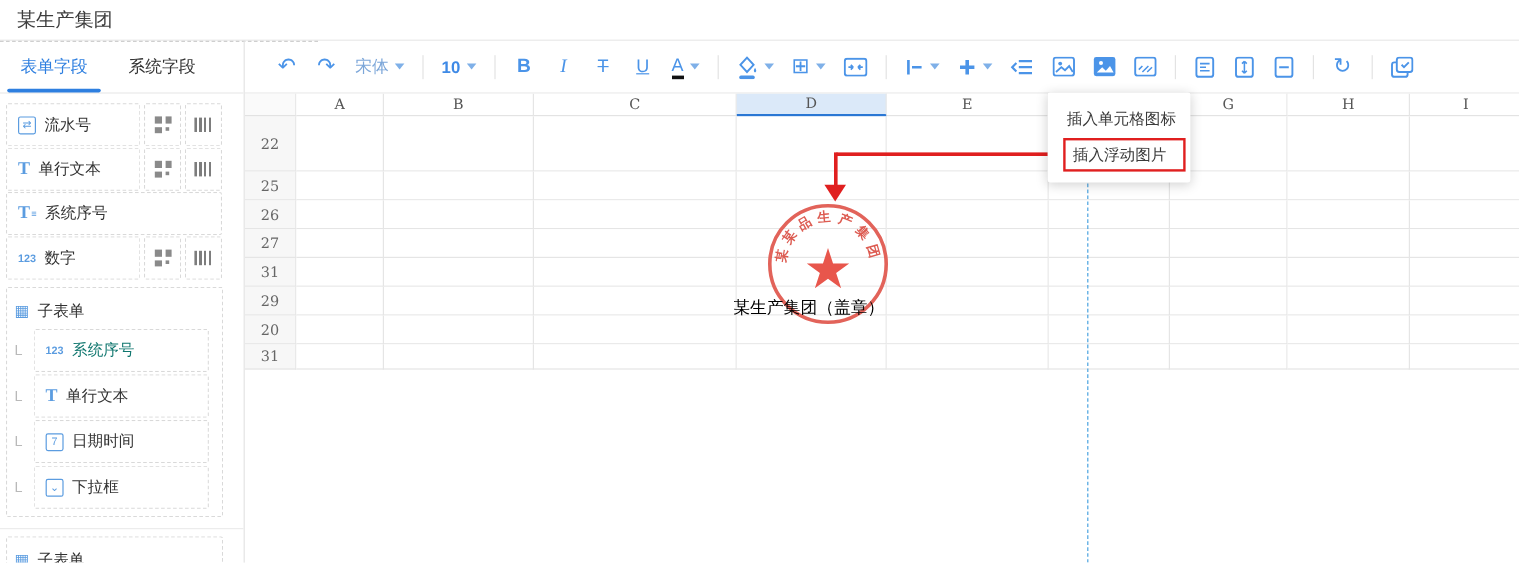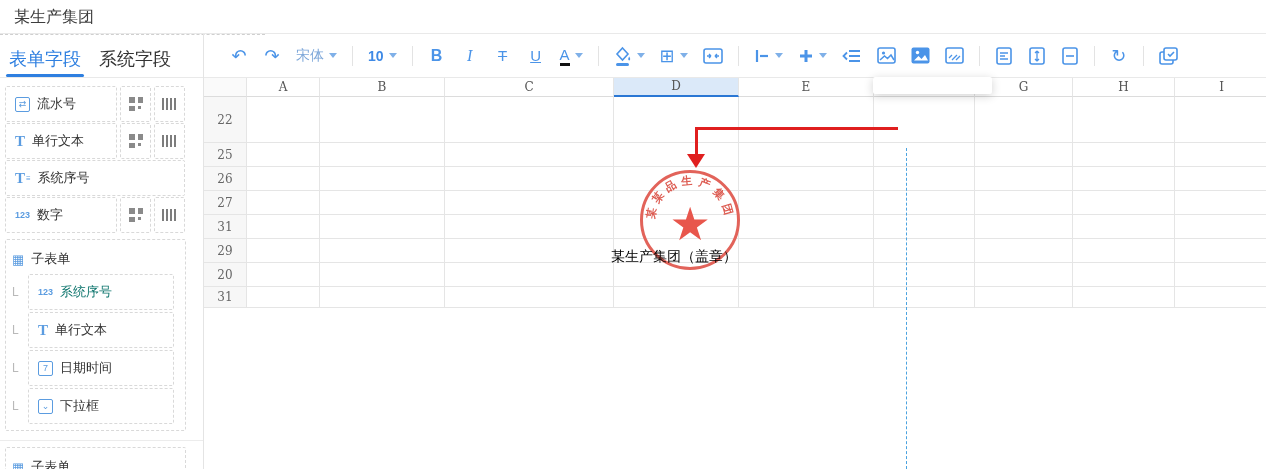--- a/index.html
+++ b/index.html
@@ -13,21 +13,21 @@
     border-bottom:1px dashed #cfcfcf; }
   .title { font-size:16px; color:#3d3d3d; }
 
   
   .main { display:flex; height:436px; border-top:1px solid #e9e9e9; }
   .sidebar { width:203px; height:100%; overflow:hidden; flex:none; }
   .right { flex:1; position:relative; border-left:1px solid #e4e4e4; overflow:hidden; }
 
   
   .tabs { display:flex; height:44px; border-bottom:1px solid #e9e9e9; }
-  .tab { font-size:18px; color:#333; padding:13px 0 0 0; width:90px; text-align:center;
+  .tab { font-size:14px; color:#333; padding:13px 0 0 0; width:90px; text-align:center;
     cursor:pointer; position:relative; }
   .tab.active { color:#2e7fe0; }
   .tab.active::after { content:""; position:absolute; left:6px; right:6px; bottom:0;
     height:3px; background:#2e7fe0; border-radius:2px; }
 
   
   .fields { padding:8px 0 0 5px; }
   .frow { display:flex; margin-bottom:1px; }
   .fbox { border:1px dashed #d9d9d9; border-radius:2px; height:36px; display:flex;
     align-items:center; padding-left:9px; background:#fff; cursor:grab; }
@@ -460,17 +460,19 @@
               <span class="arc-ch" style="transform: translate(calc(-50% + 37.5px), calc(-50% - 10.7px)) rotate(74deg);">团</span>
             </span>
         </div>
         <div class="stamp-text">某生产集团（盖章）</div>
         <div class="arrow-h"></div>
         <div class="arrow-v"></div>
         <div class="arrow-head"></div>
       </div>
 
       <div class="popup">
+        <div class="mitem">插入单元格图标</div>
+        <div class="mitem hl">插入浮动图片</div>
       </div>
 
     </div>
   </div>
 </div>
 
 </body></html>

